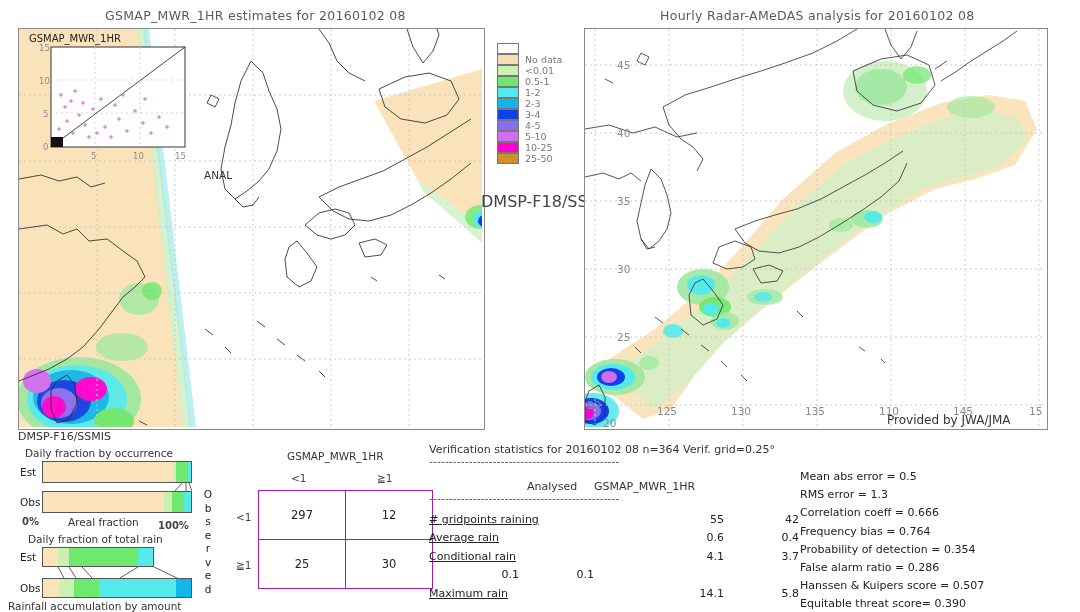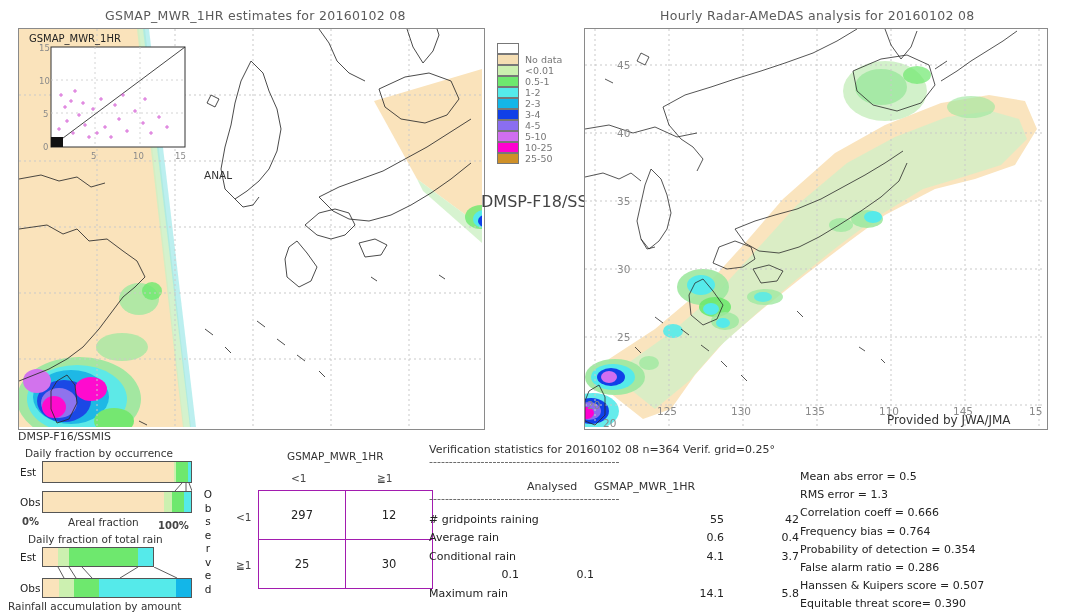--- a/index.html
+++ b/index.html
@@ -15,21 +15,21 @@
   .swatch{width:22px;height:11px;border:1px solid #777;box-sizing:border-box;}
   .cbrow{display:flex;align-items:center;height:11px;}
   .cblab{font-size:9.5px;color:#777;margin-left:6px;white-space:nowrap;}
   table.cont{border-collapse:collapse;}
   table.cont td{border:1px solid #a21caf;width:84px;height:46px;text-align:center;
       font-size:11.5px;color:#222;}
   .vert{writing-mode:vertical-rl;text-orientation:upright;font-size:10.5px;
         letter-spacing:1.5px;line-height:10px;color:#222;}
   .dashrule{font-size:11px;color:#555;letter-spacing:0px;white-space:nowrap;}
   .statrow{display:flex;font-size:11px;color:#222;height:18.5px;align-items:center;}
-  .statname{width:205px;}
+  .statname{width:205px;text-decoration:underline;}
   .statv1{width:90px;text-align:right;}
   .statv2{width:75px;text-align:right;}
   .scorerow{font-size:11px;color:#222;height:18.2px;white-space:nowrap;}
   .barlab{font-size:10.5px;color:#222;}
   .barouter{position:absolute;border:1px solid #555;box-sizing:border-box;
             display:flex;overflow:hidden;}
   .barseg{height:100%;}
 </style>
 </head>
 <body>

